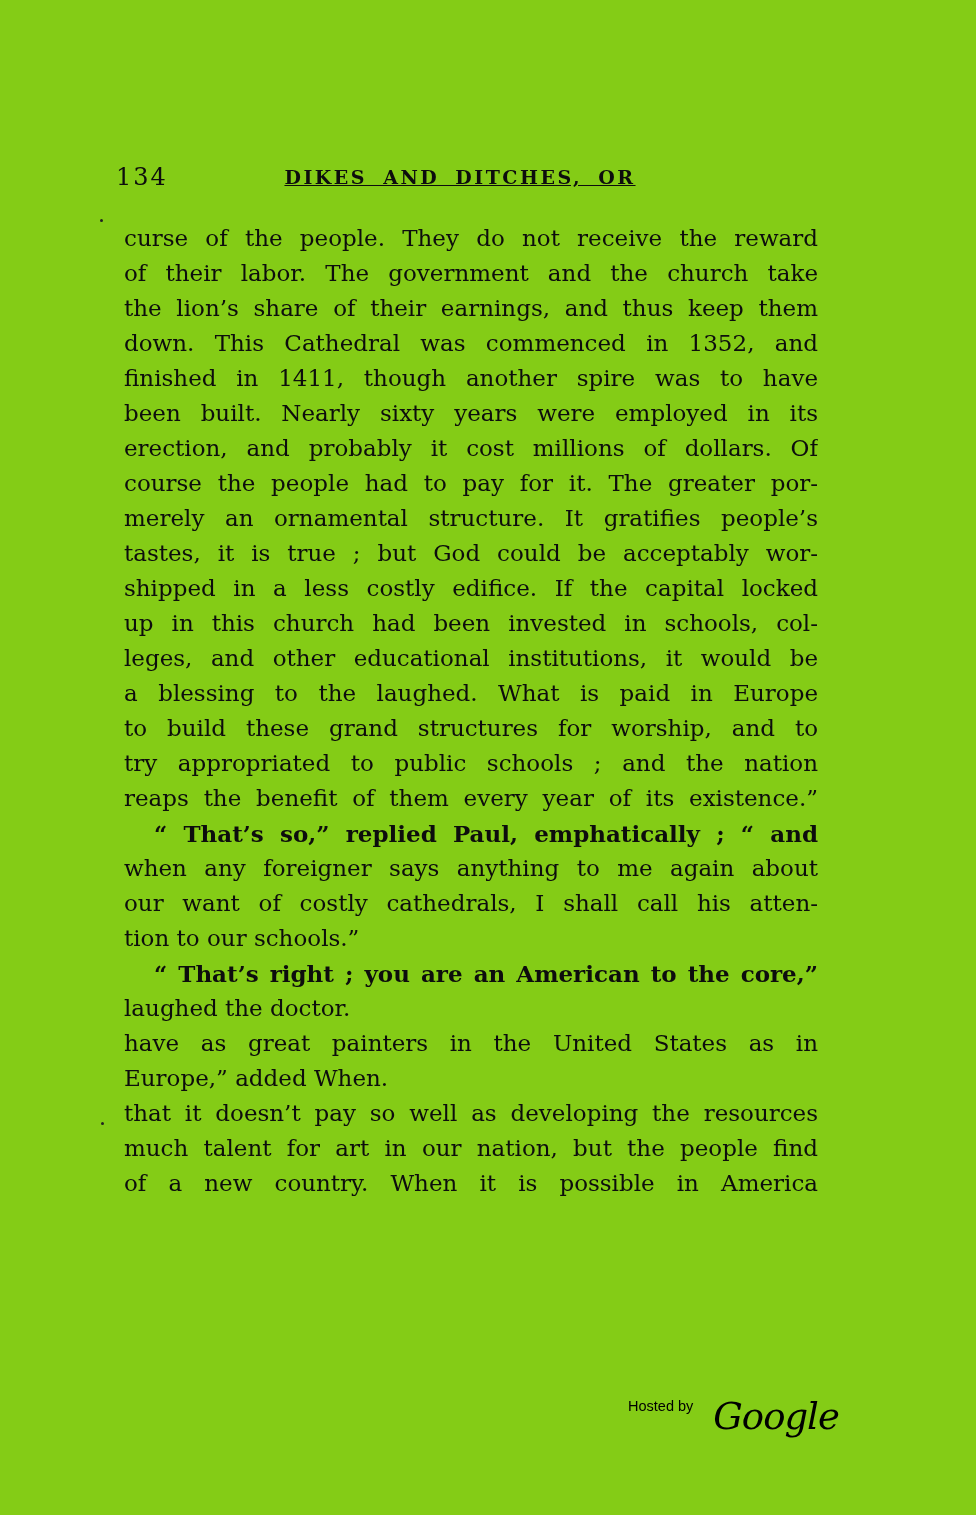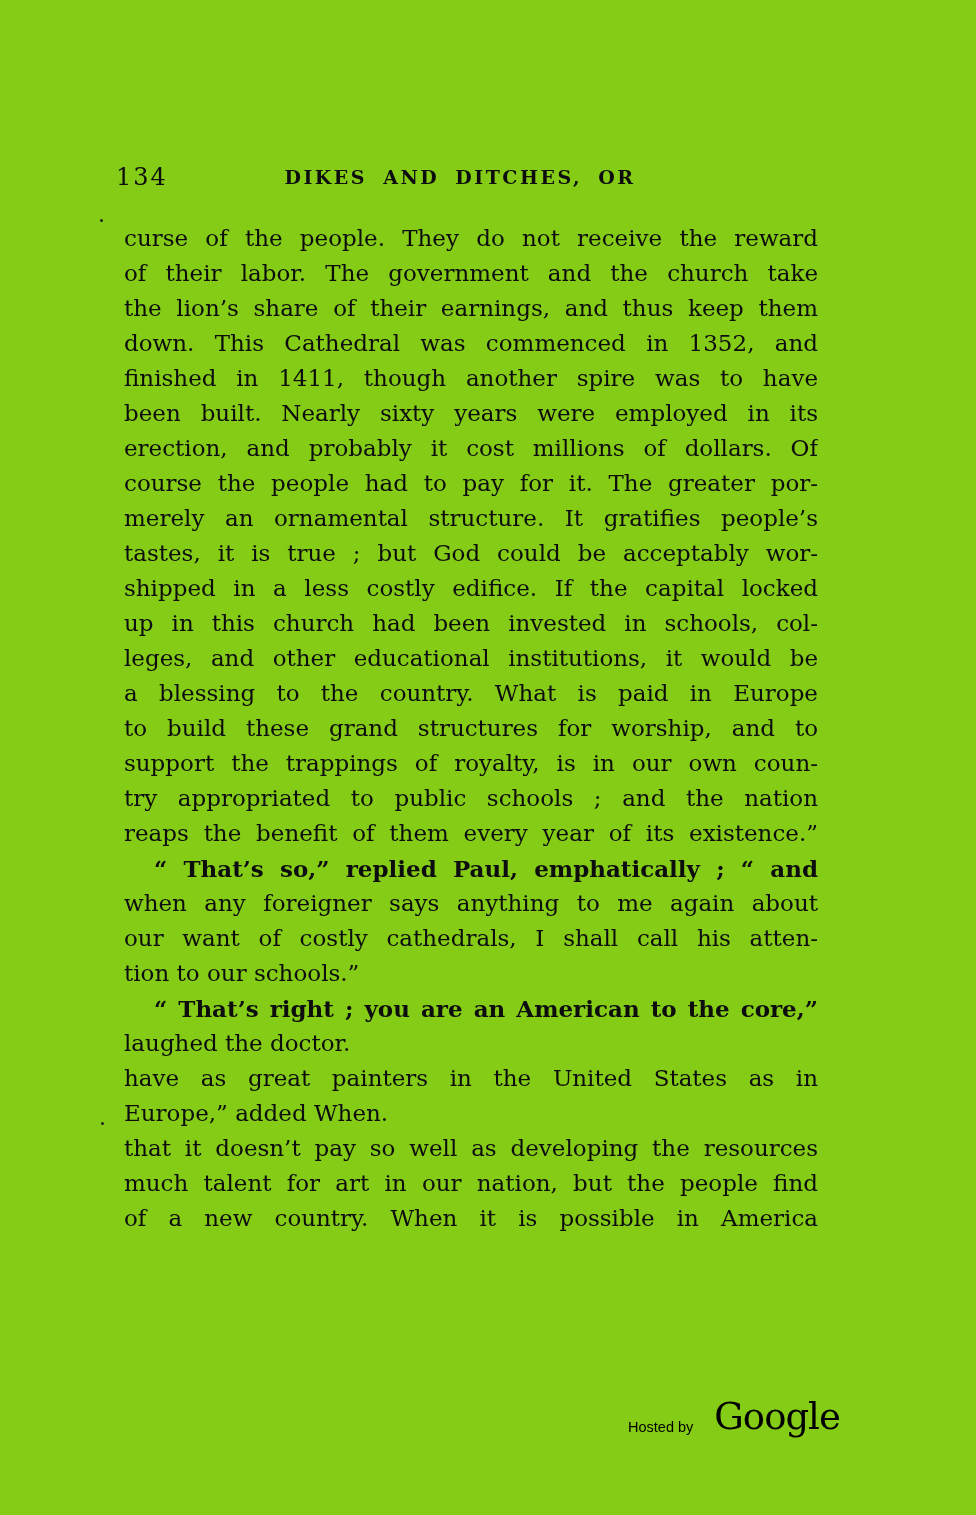--- a/index.html
+++ b/index.html
@@ -28,20 +28,21 @@
     position: absolute;
     left: 110px;
     top: 166px;
     width: 700px;
     text-align: center;
     font-size: 19px;
     font-weight: bold;
     letter-spacing: 2.5px;
     word-spacing: 7px;
     color: #0d0d0d;
+    text-decoration: underline;
   }
   .body-text {
     position: absolute;
     left: 124px;
     top: 221px;
     width: 694px;
     font-size: 23px;
     color: #0d0d0d;
   }
   .line {
@@ -51,33 +52,35 @@
     text-align-last: justify;
     overflow: hidden;
   }
   .line.endpara { text-align-last: left; }
   .line.indent { text-indent: 30px; font-weight: bold; }
   .footer {
     position: absolute;
     left: 628px;
     top: 1398px;
     display: flex;
-    align-items: flex-end;
+    align-items: flex-start;
     color: #000000;
+    gap: 10px;
   }
   .hosted-by {
     font-family: "Liberation Sans", sans-serif;
     font-size: 14.5px;
   }
   .google-logo {
     font-family: "DejaVu Serif", serif;
     font-size: 37px;
     letter-spacing: -1px;
-    margin-left: 21px;
+    margin-left: 10px;
     line-height: 1;
+    font-style: italic;
   }
   .speck {
     position: absolute;
     background: #222;
     border-radius: 50%;
   }
   .speck-1 { left: 100px; top: 219px; width: 3px; height: 3px; }
   .speck-2 { left: 101px; top: 1122px; width: 3px; height: 3px; }
 </style>
 </head>
@@ -96,23 +99,22 @@
       <div class="line">down.  This Cathedral was commenced in 1352, and</div>
       <div class="line">finished in 1411, though another spire was to have</div>
       <div class="line">been built.  Nearly sixty years were employed in its</div>
       <div class="line">erection, and probably it cost millions of dollars.  Of</div>
       <div class="line">course the people had to pay for it.  The greater por-</div>
       <div class="line">merely an ornamental structure.  It gratifies people’s</div>
       <div class="line">tastes, it is true ; but God could be acceptably wor-</div>
       <div class="line">shipped in a less costly edifice.  If the capital locked</div>
       <div class="line">up in this church had been invested in schools, col-</div>
       <div class="line">leges, and other educational institutions, it would be</div>
-      <div class="line">a blessing to the country.  What is paid in Europe</div>
+      <div class="line">a blessing to the laughed.  What is paid in Europe</div>
       <div class="line">to build these grand structures for worship, and to</div>
-      <div class="line">support the trappings of royalty, is in our own coun-</div>
       <div class="line">try appropriated to public schools ; and the nation</div>
       <div class="line">reaps the benefit of them every year of its existence.”</div>
       <div class="line indent">“ That’s so,” replied Paul, emphatically ; “ and</div>
       <div class="line">when any foreigner says anything to me again about</div>
       <div class="line">our want of costly cathedrals, I shall call his atten-</div>
       <div class="line endpara">tion to our schools.”</div>
       <div class="line indent">“ That’s right ; you are an American to the core,”</div>
       <div class="line endpara">laughed the doctor.</div>
       <div class="line">have as great painters in the United States as in</div>
       <div class="line endpara">Europe,” added When.</div>

